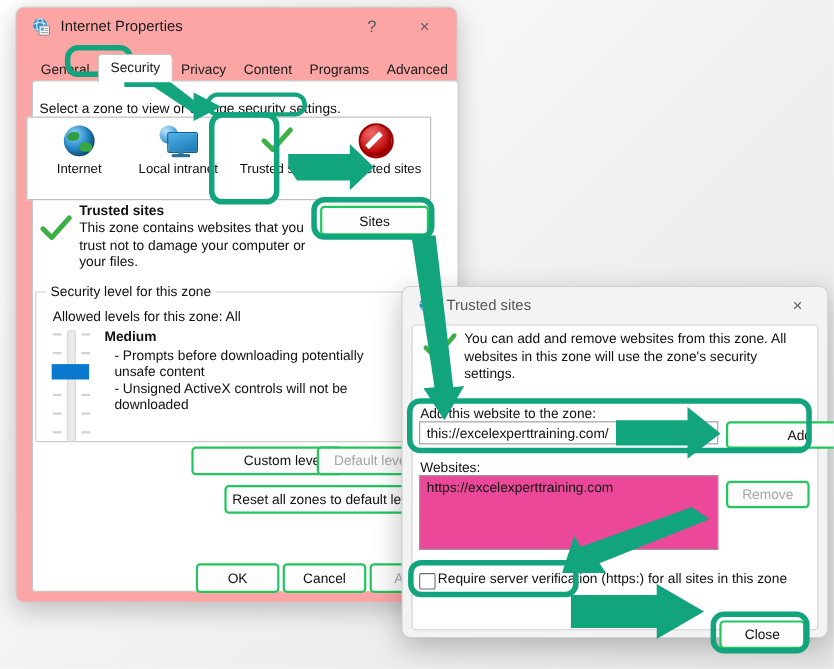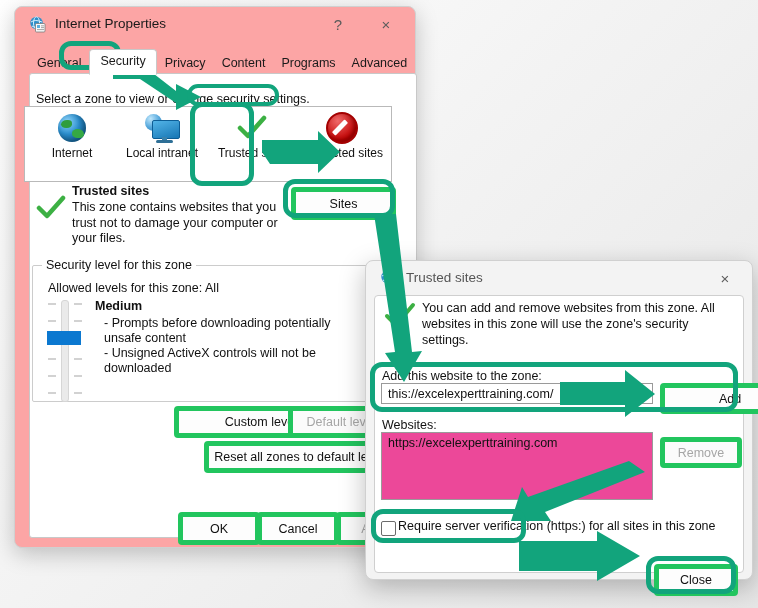--- a/index.html
+++ b/index.html
@@ -73,21 +73,21 @@
   .group{position:absolute;left:32px;top:265px;width:352px;height:135px;
     border:1px solid #cccccc;border-radius:2px;}
   .group-t{position:absolute;left:42px;top:258px;background:#fff;padding:0 4px;font-size:12.5px;color:#111;}
 
   .slider-track{position:absolute;left:61px;top:300px;width:6px;height:100px;
     background:#eaeaea;border:1px solid #d6d6d6;border-radius:3px;}
   .slider-thumb{position:absolute;left:47px;top:331px;width:34px;height:14px;background:#0b78d0;}
   .tick{position:absolute;width:8px;height:2px;background:#d2d2d2;}
 
   
-  .btn{position:absolute;background:#fdfdfd;border:5px solid #22c55e;border-radius:4px;
+  .btn{position:absolute;background:#fdfdfd;border:2px solid #22c55e;border-radius:4px;
     font-size:12.5px;color:#111;display:flex;align-items:center;justify-content:center;}
   .btn.dis{color:#a6a6a6;background:#fbfbfb;}
 
   
   .dlg2{position:absolute;left:365px;top:260px;width:386px;height:318px;background:#f3f3f3;
     border:1px solid #d0d0d0;border-radius:8px;box-shadow:0 8px 26px rgba(0,0,0,.25);}
   .dlg2-body{position:absolute;left:8px;top:34px;width:368px;height:276px;background:#fff;
     border:1px solid #cfcfcf;border-radius:4px;}
 
   .inp{position:absolute;background:#fff;border:1px solid #9a9a9a;font-size:12.5px;color:#111;

